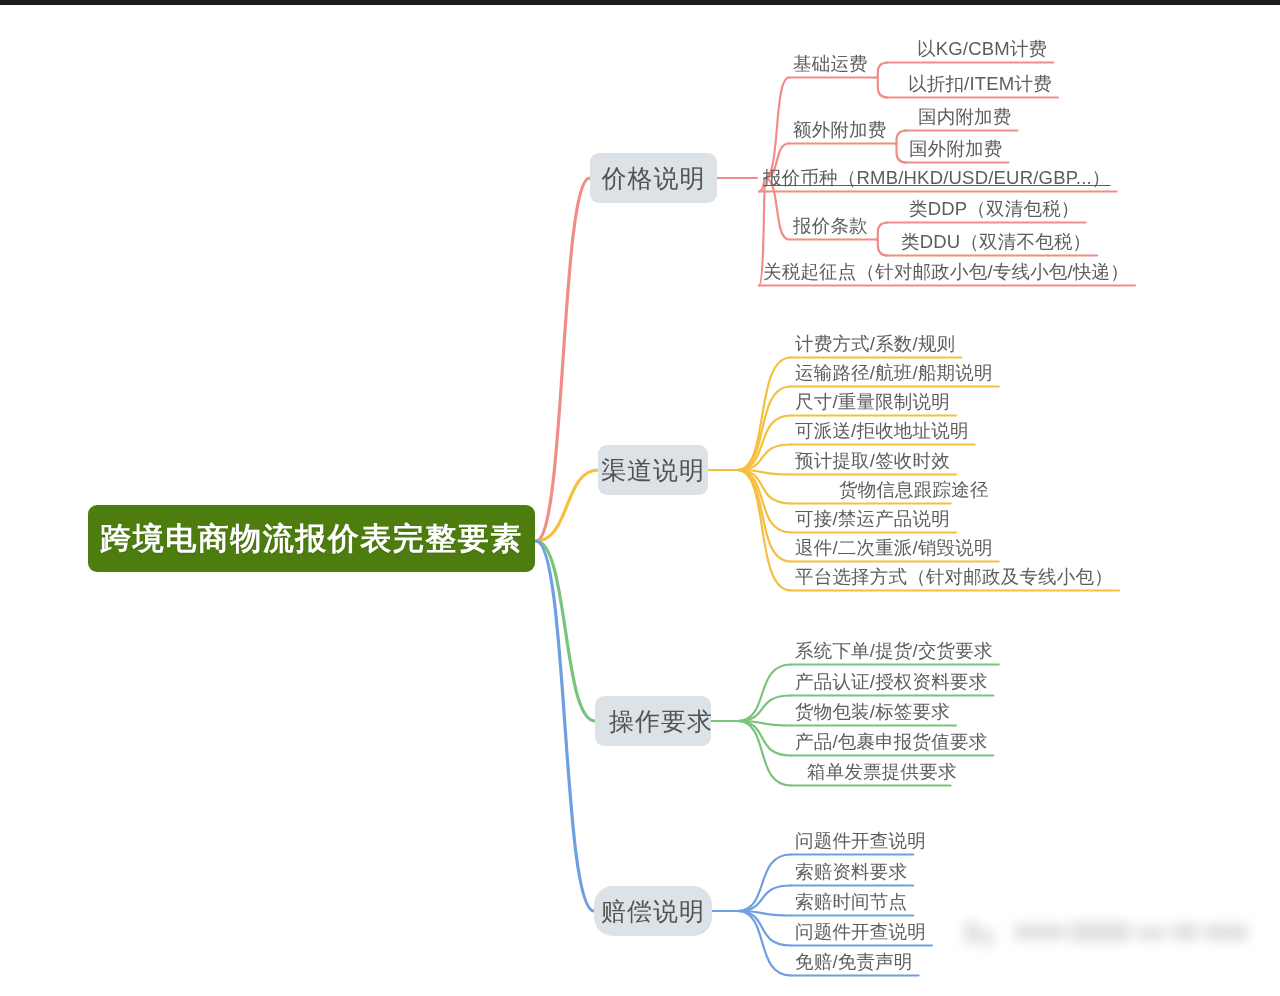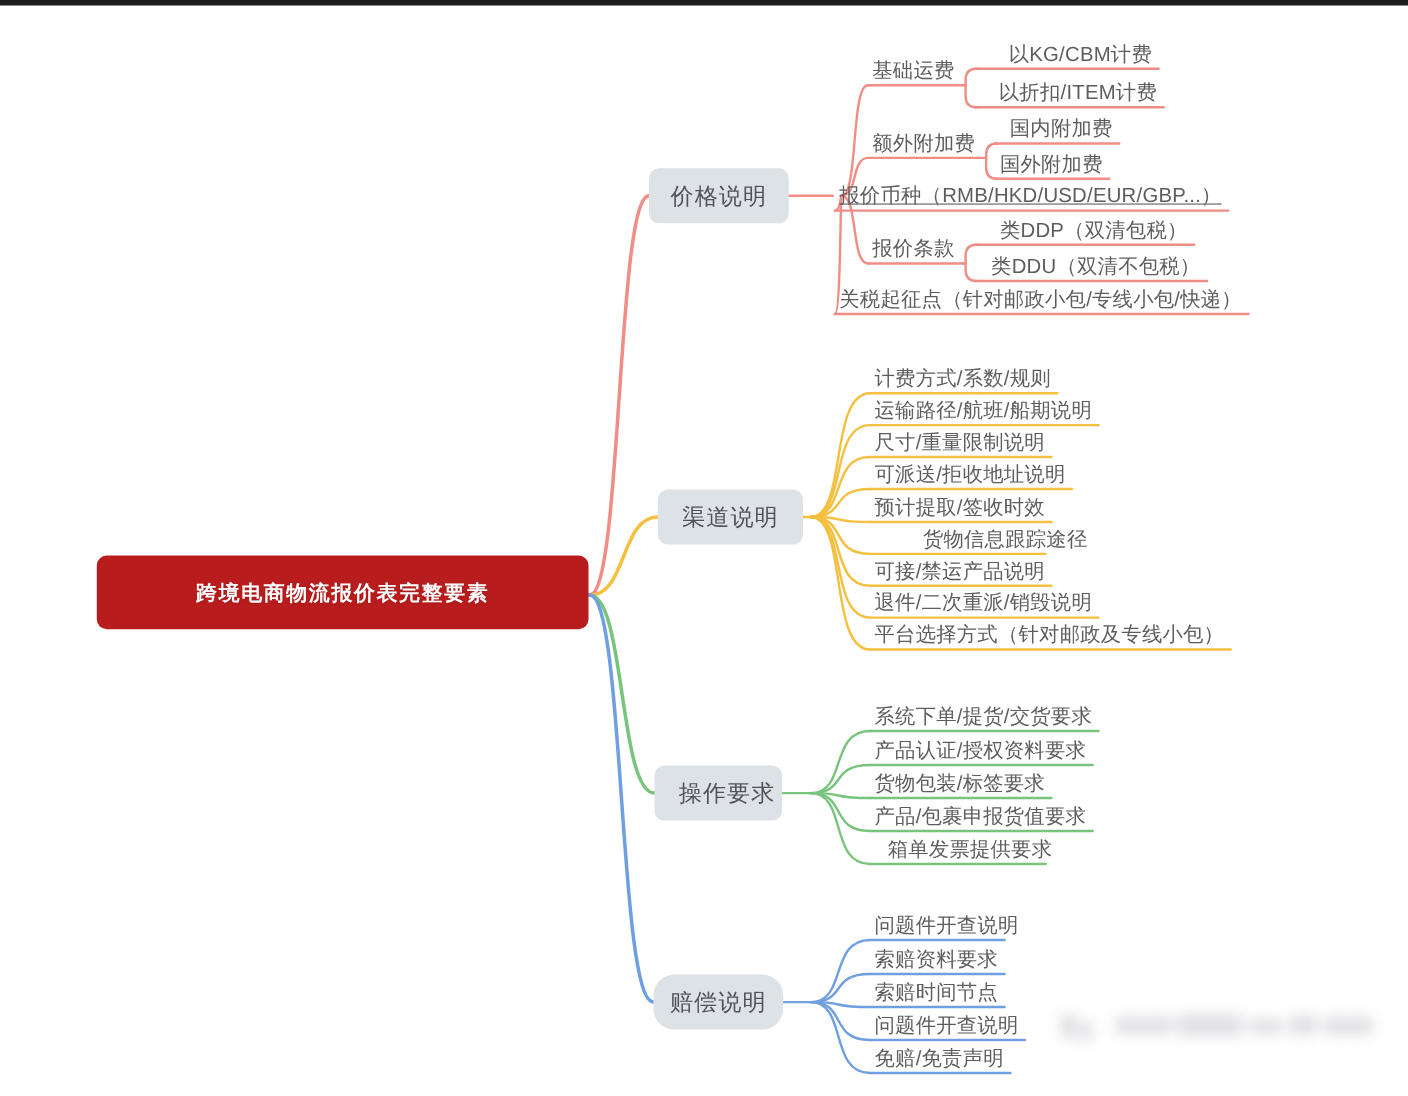--- a/index.html
+++ b/index.html
@@ -36,34 +36,34 @@
   .node {
     position: absolute;
     box-sizing: border-box;
     display: flex;
     align-items: center;
     justify-content: center;
     white-space: nowrap;
   }
   
   .root-node {
-    background: #b91c1c;
+    background: #4d7c0f;
     border-radius: 9px;
     color: #ffffff;
-    font-size: 19px;
+    font-size: 31px;
     font-weight: bold;
     letter-spacing: 1.5px;
     text-shadow: 0 1px 2px rgba(0,0,0,0.13);
   }
   
   .l1-node {
     background: #dde2e7;
     border-radius: 9px;
     color: #4f5257;
-    font-size: 21px;
+    font-size: 25px;
     letter-spacing: 1px;
   }
   
   .txt-node {
     position: absolute;
     white-space: nowrap;
     color: #5d5d5d;
     font-size: 18.5px;
     letter-spacing: 0.2px;
     box-sizing: border-box;
@@ -163,21 +163,21 @@
       <path d="M 791 975.5 L 918.546875 975.5" fill="none" stroke="#6f9fe0" stroke-width="2.2" stroke-linecap="round"></path>
     </svg>
 
   <div class="node root-node" style="left:88px; top:505px; width:447px; height:67px;">
     <span>跨境电商物流报价表完整要素</span>
   </div>
 
   <div class="node l1-node" style="left:590px; top:153px; width:127px; height:50px;">
     <span>价格说明</span>
   </div>
-  <div class="node l1-node" style="left:598px; top:445px; width:132px; height:50px;">
+  <div class="node l1-node" style="left:598px; top:445px; width:110px; height:50px;">
     <span>渠道说明</span>
   </div>
   <div class="node l1-node" style="left:595px; top:696px; width:116px; height:50px;padding-left:16px;">
     <span>操作要求</span>
   </div>
   <div class="node l1-node" style="left:594px; top:886px; width:118px; height:50px;border-radius:19px;">
     <span>赔偿说明</span>
   </div>
 
   <div class="txt-node" style="left:793px; top:51px;">

